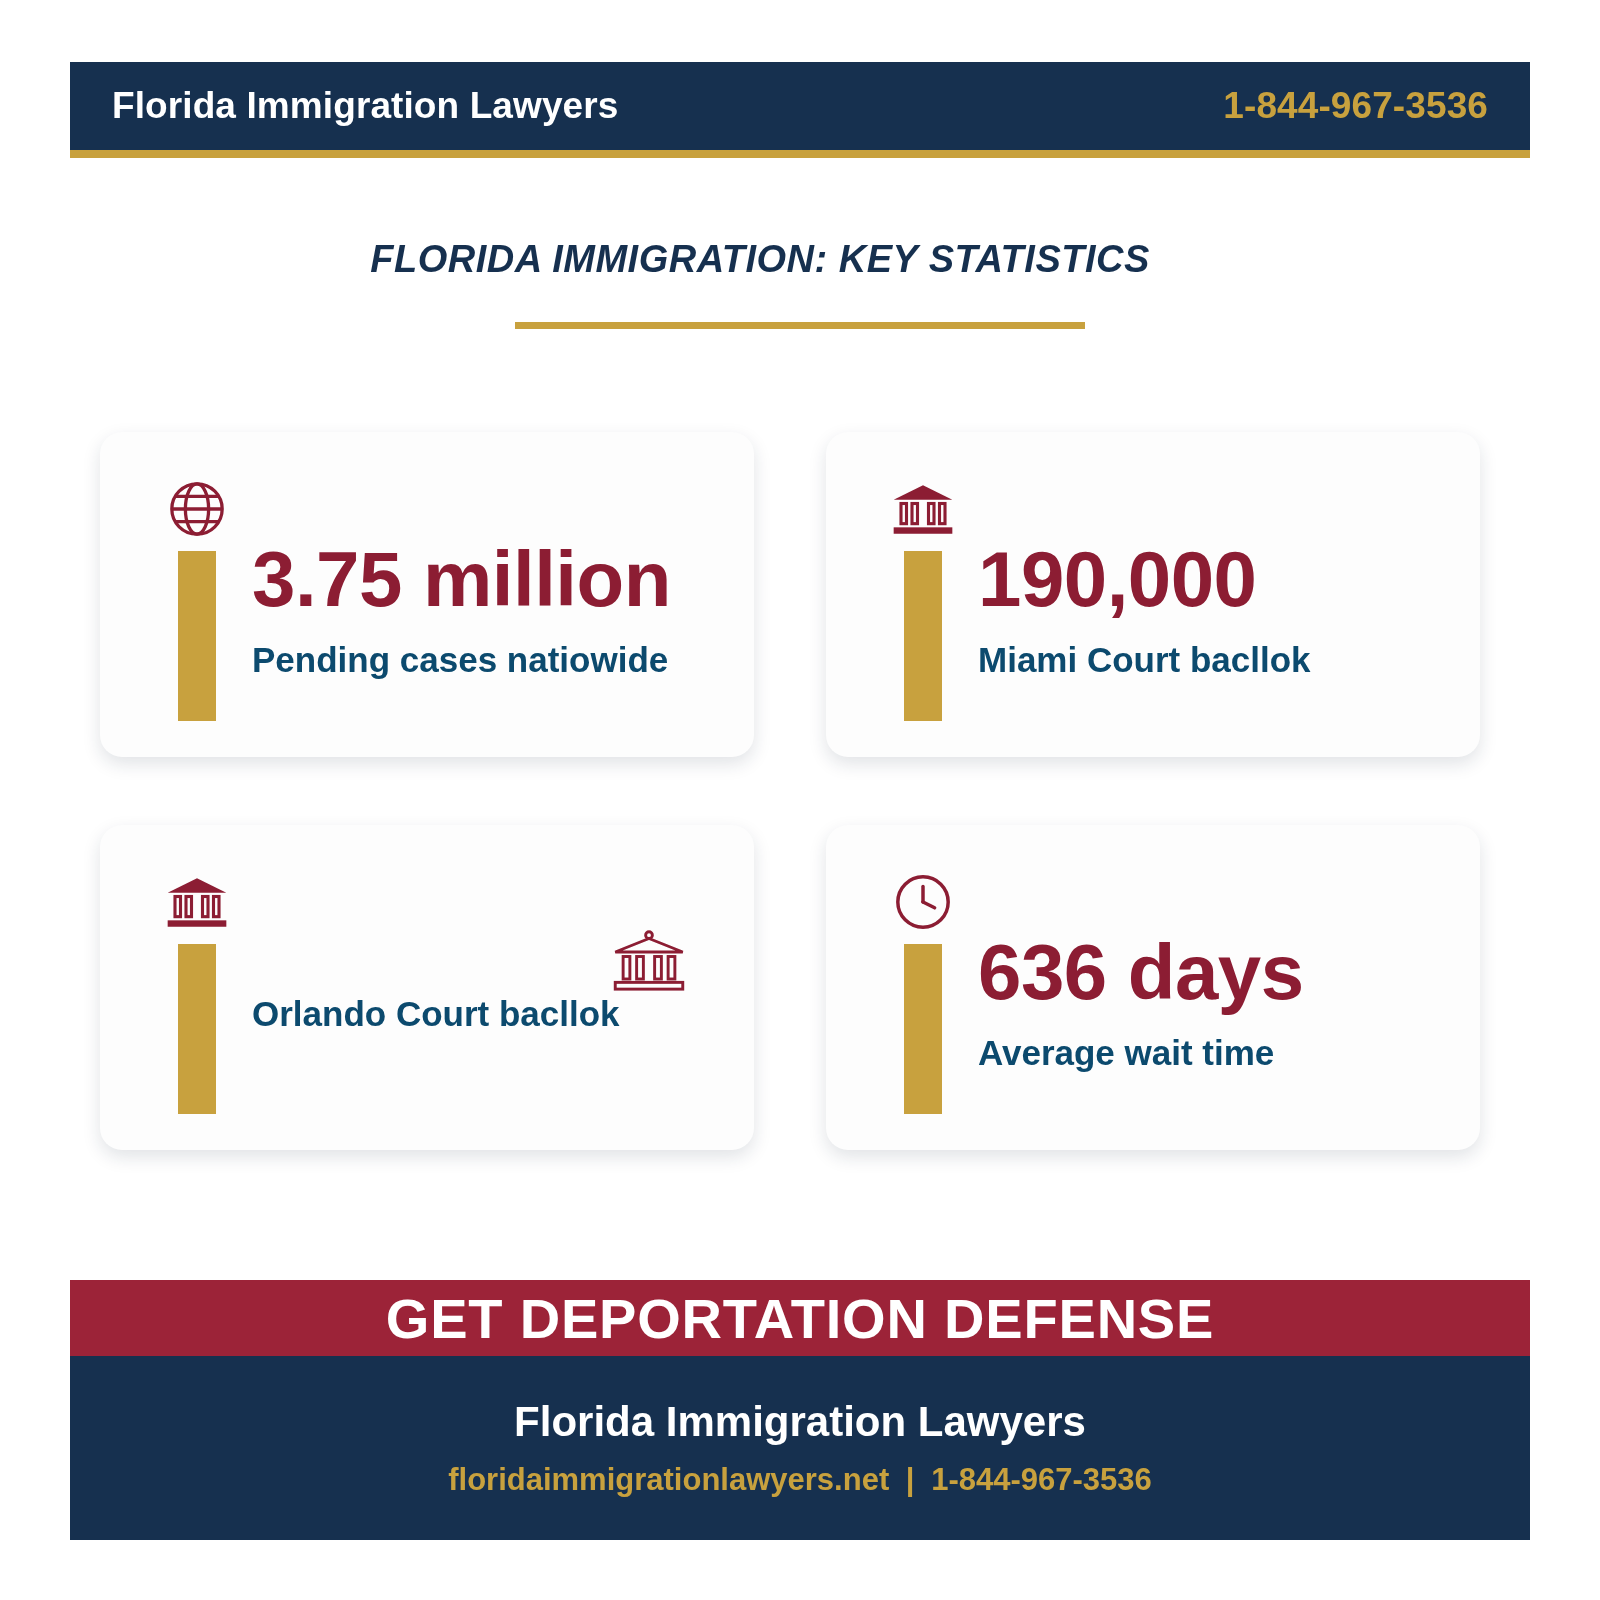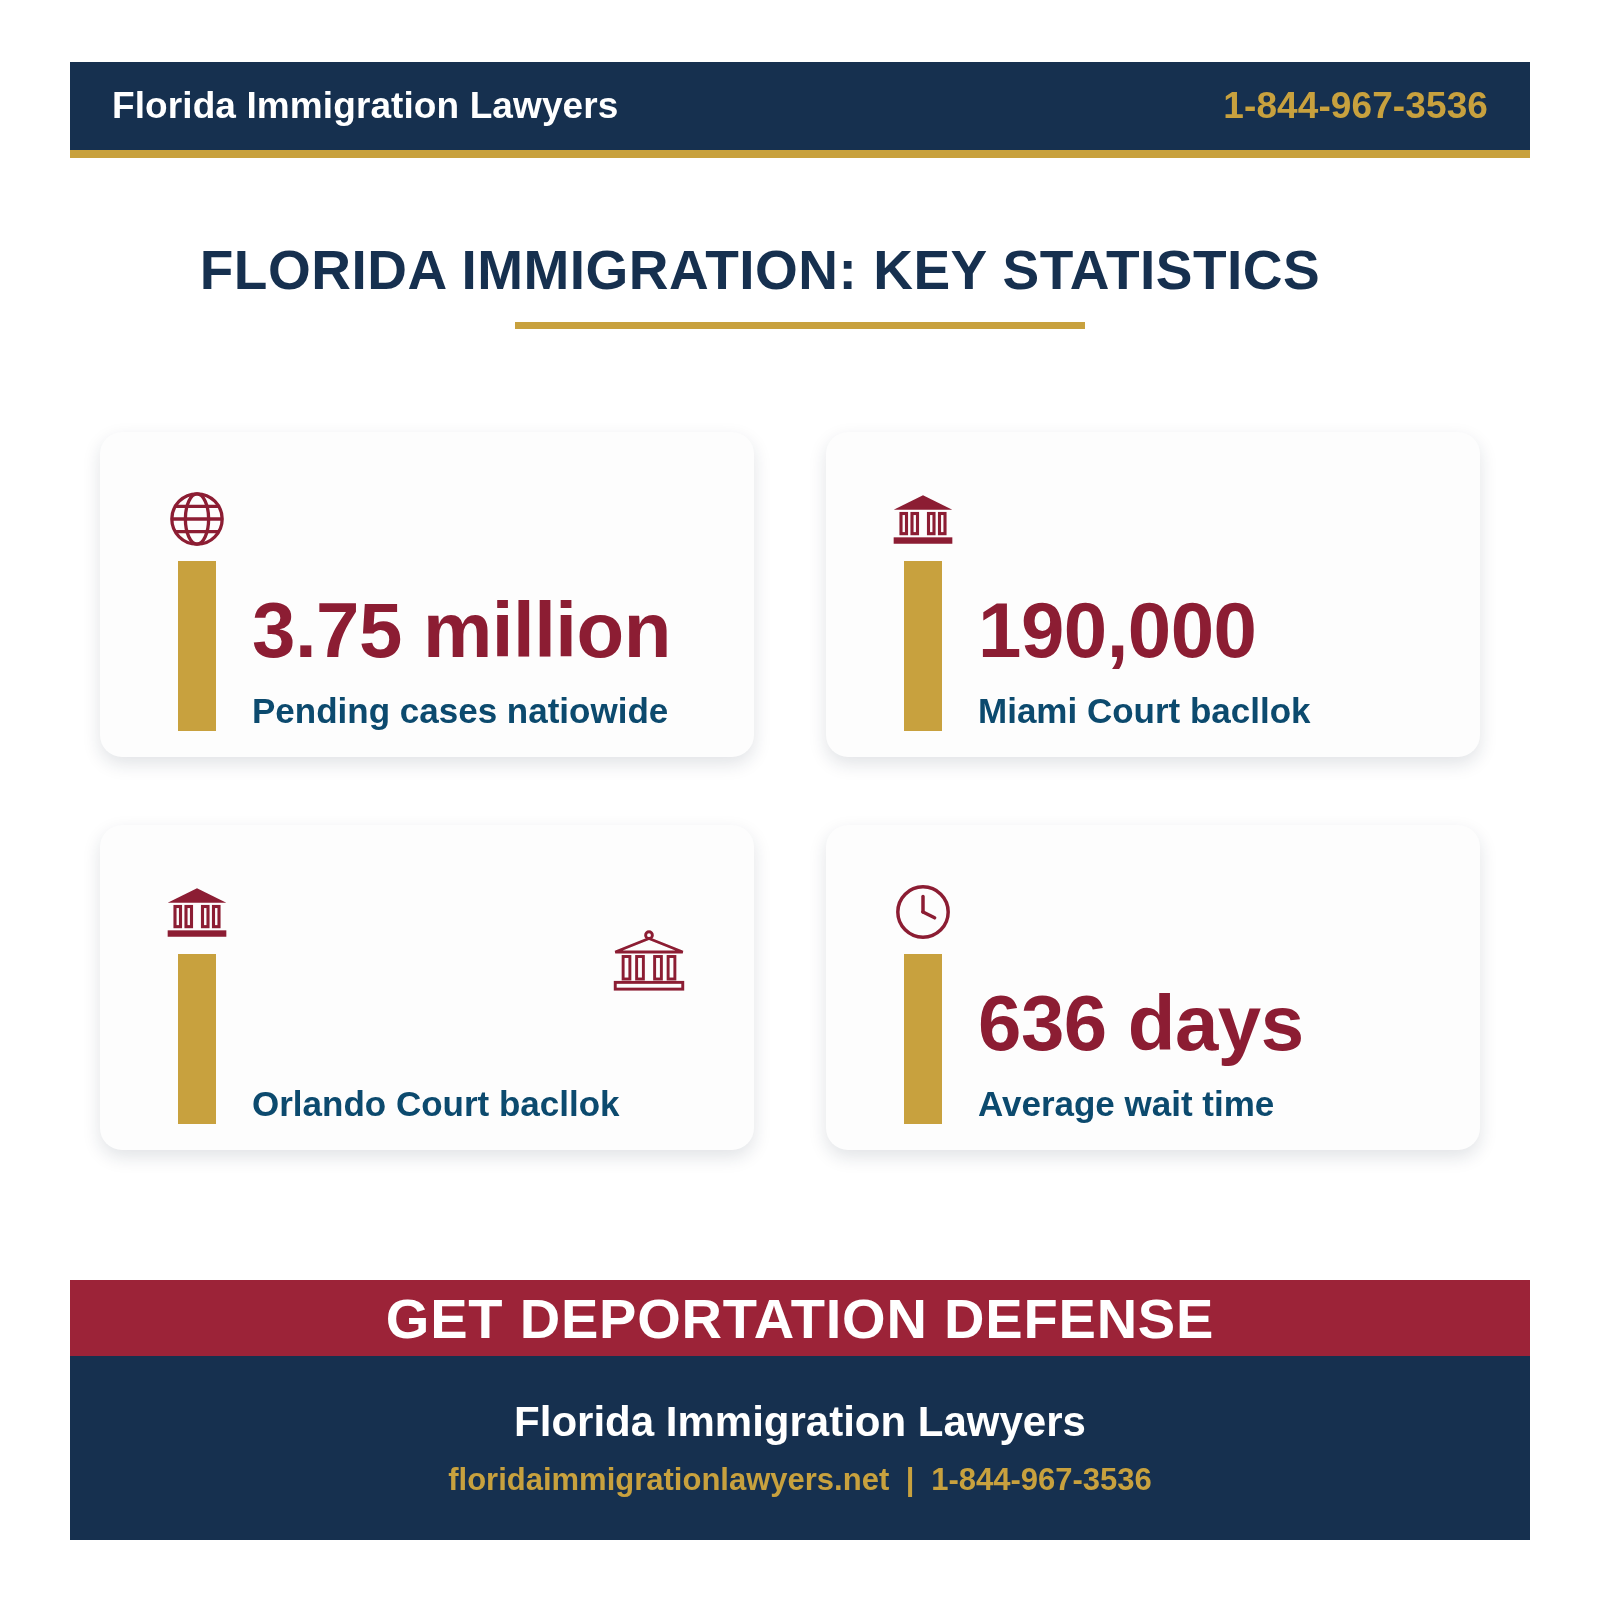--- a/index.html
+++ b/index.html
@@ -58,23 +58,24 @@
   }
 
   
   .main-title {
     position: absolute;
     left: 0;
     top: 238px;
     width: 1520px;
     text-align: center;
     color: #16304f;
-    font-size: 55px;
+    font-size: 38px;
     font-weight: bold;
     letter-spacing: 0.5px;
+    font-style: italic;
   }
   .title-underline {
     position: absolute;
     left: 50%;
     transform: translateX(-50%);
     top: 322px;
     width: 570px;
     height: 7px;
     background: #c8a13e;
   }
@@ -99,21 +100,21 @@
     box-sizing: border-box;
     overflow: hidden;
   }
   .card-inner {
     position: absolute;
     left: 42px;
     top: 30px;
     right: 28px;
     bottom: 26px;
     display: flex;
-    align-items: flex-end;
+    align-items: center;
   }
   .card-left {
     width: 110px;
     display: flex;
     flex-direction: column;
     align-items: center;
     flex: none;
   }
   .card-icon {
     height: 72px;

